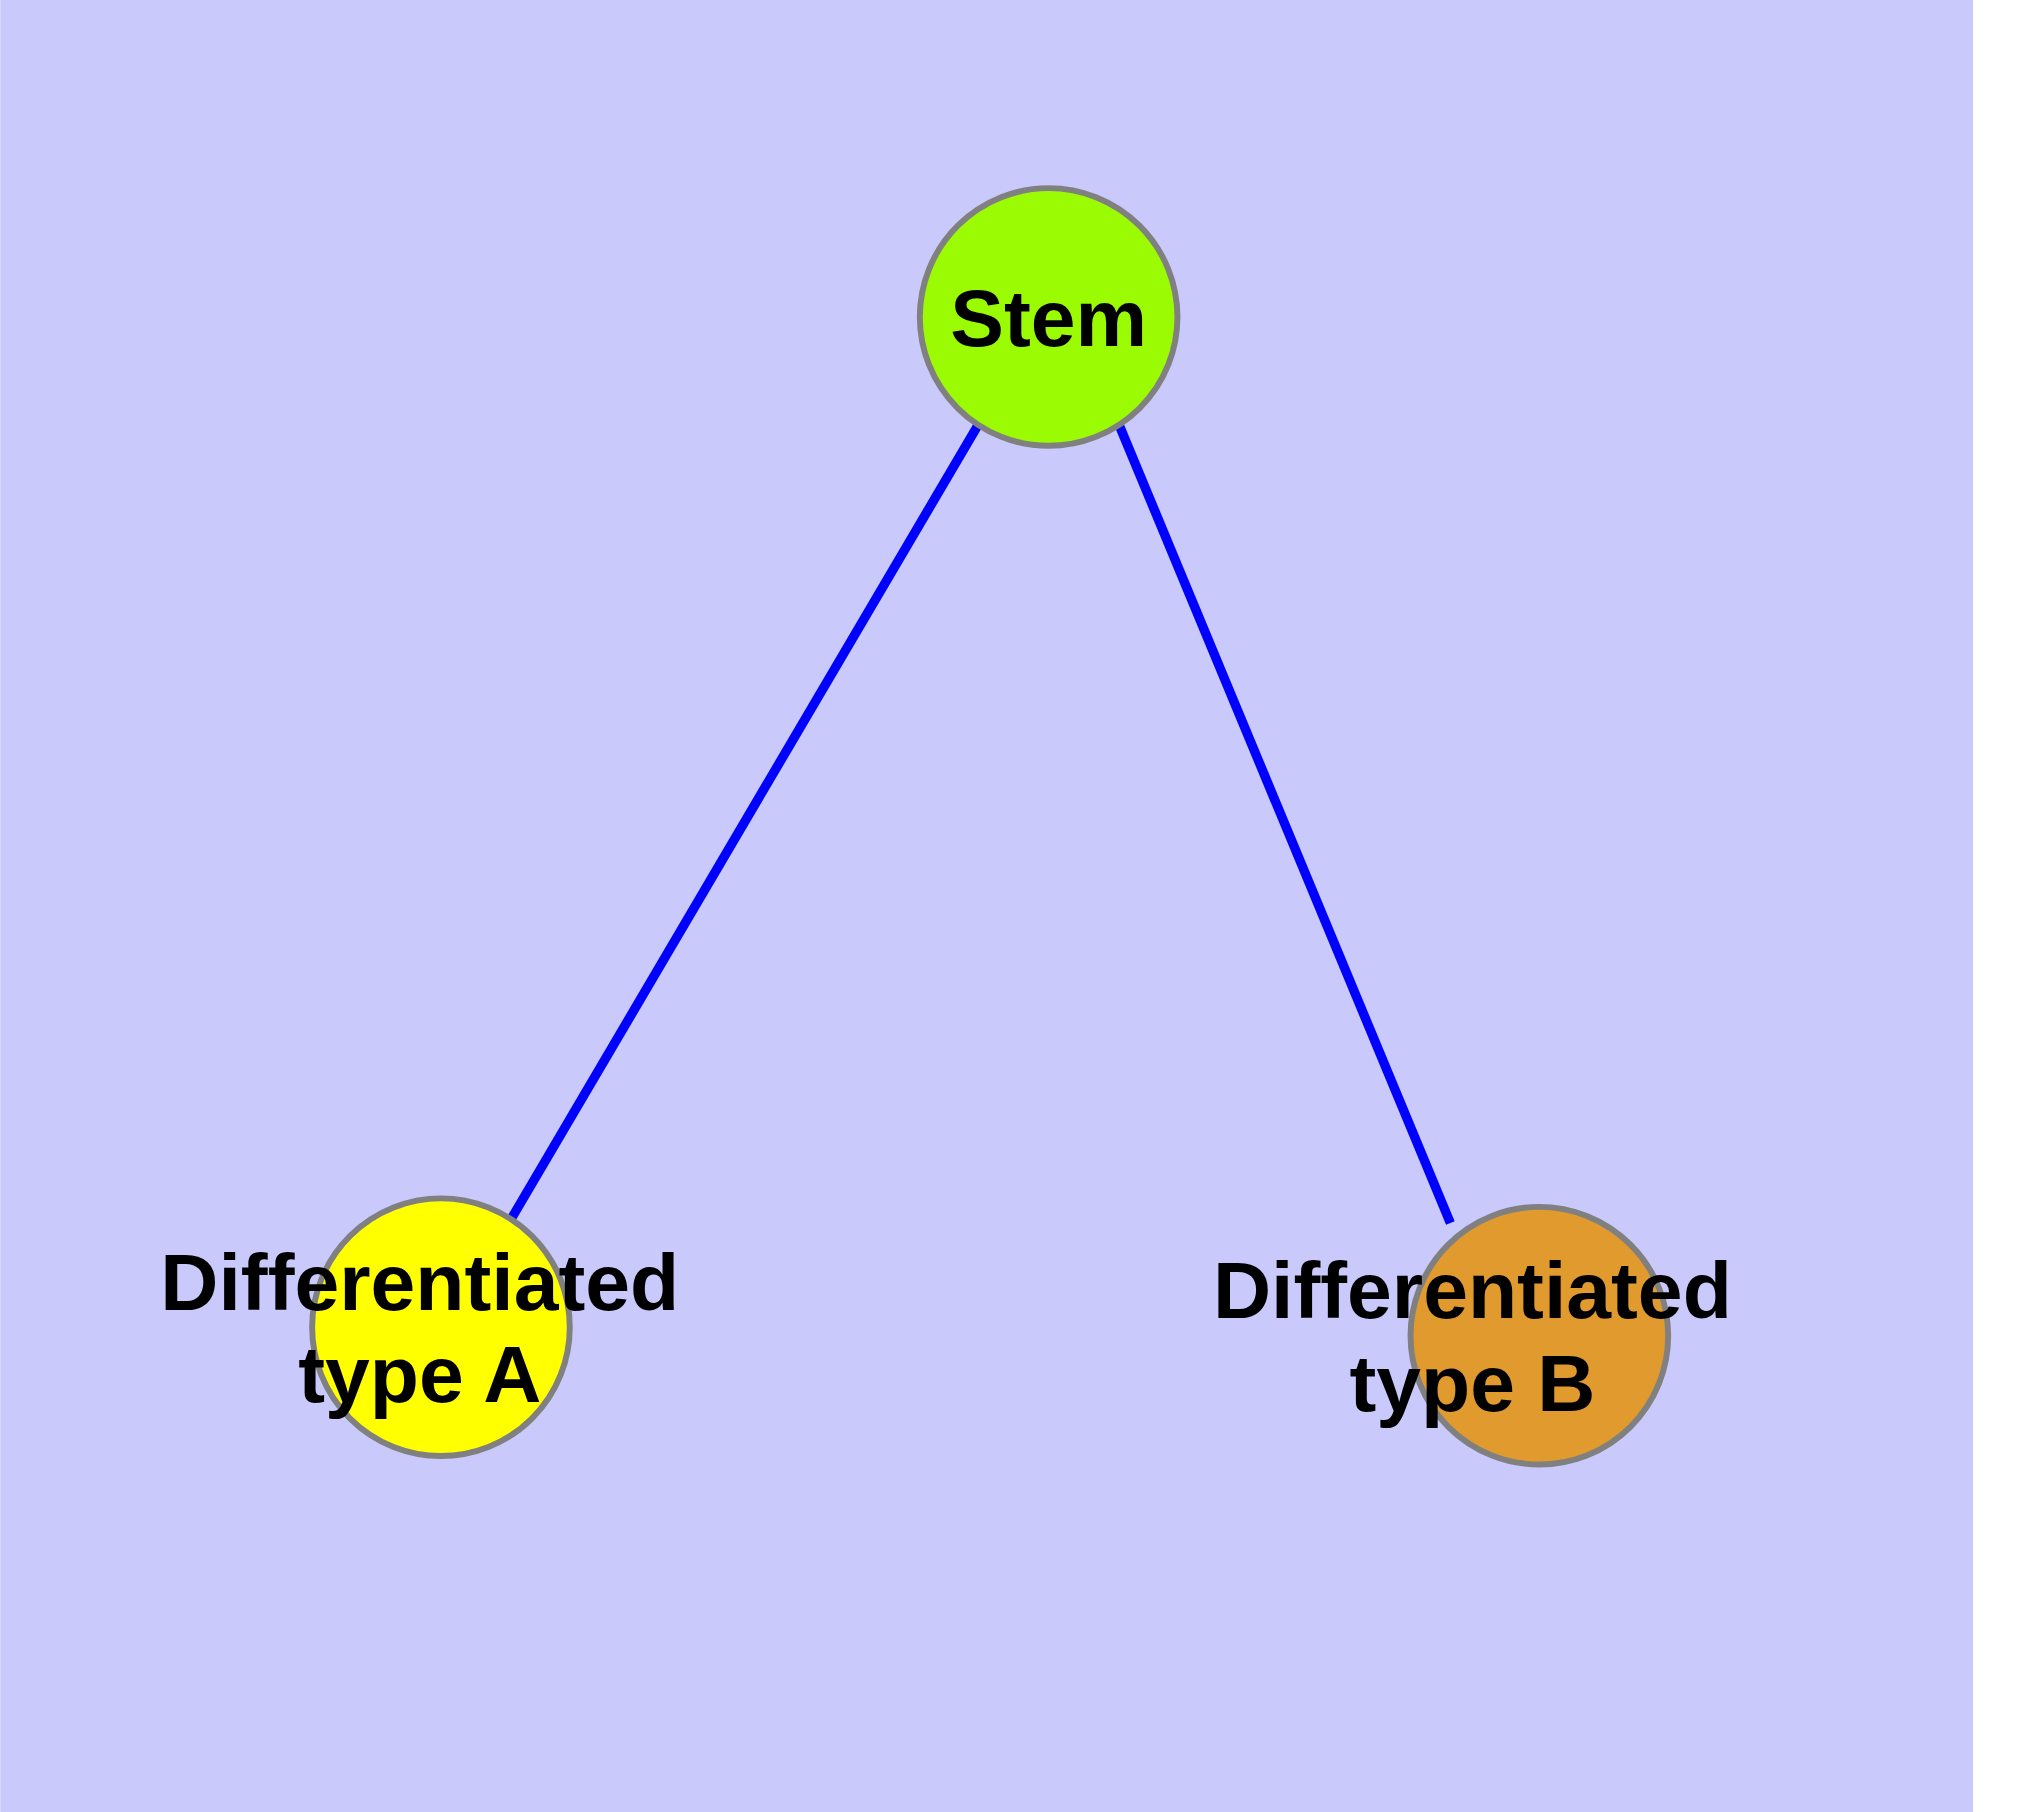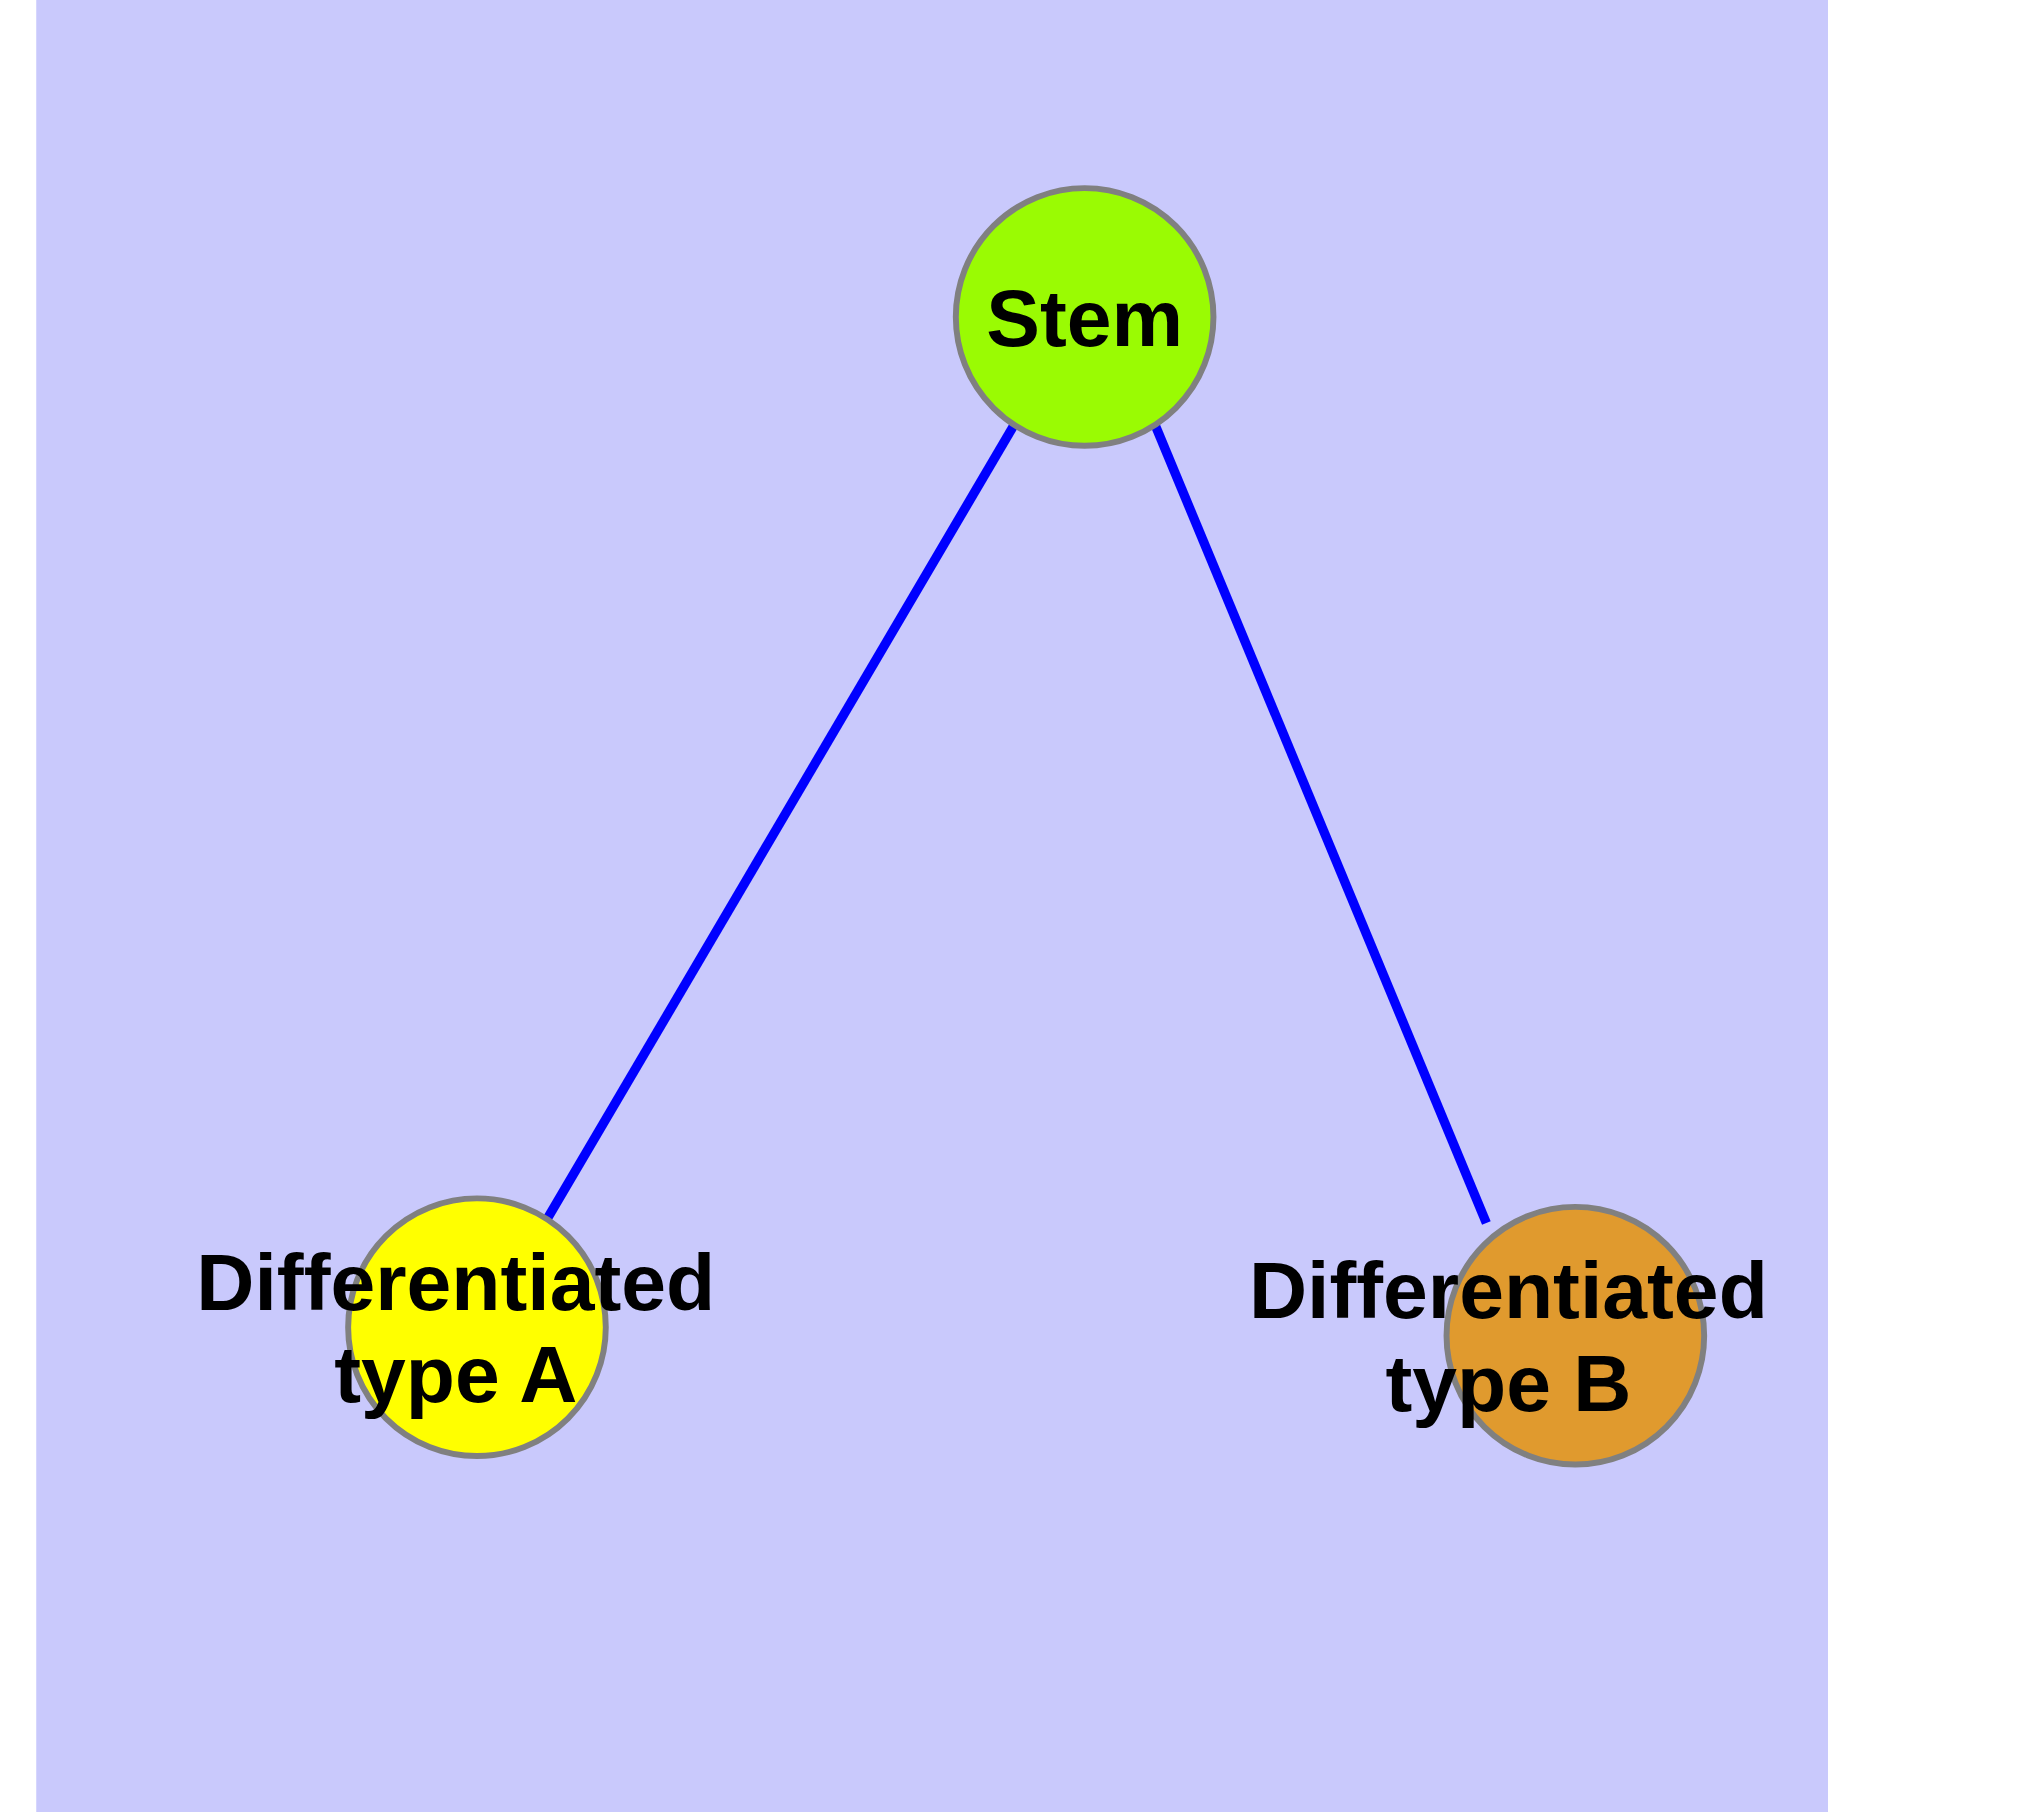--- a/index.html
+++ b/index.html
@@ -25,21 +25,21 @@
     font-weight: bold;
     fill: #000000;
   }
   .edge-line {
     stroke-linecap: butt;
   }
 </style>
 </head>
 <body>
 
-<div id="canvas" style="width: 1792px; height: 1812px; padding-left: 36px;">
+<div id="canvas" style="width: 1973px; height: 1812px;">
   <svg id="graph-svg" viewBox="0 0 2384 2138" xmlns="http://www.w3.org/2000/svg" style="width: 2021px; height: 1812px;">
 
     <rect id="bg-rect" x="0" y="0" width="2384" height="2138" fill="#c9c9fc"></rect>
 
     <g id="edges-group">
         <line class="edge-line" x1="1154" y1="501" x2="603" y2="1438" stroke="#0000ff" stroke-width="11"></line>
         <line class="edge-line" x1="1320" y1="501" x2="1711" y2="1443" stroke="#0000ff" stroke-width="11"></line>
       </g>
     <g id="nodes-group">
         <g>

